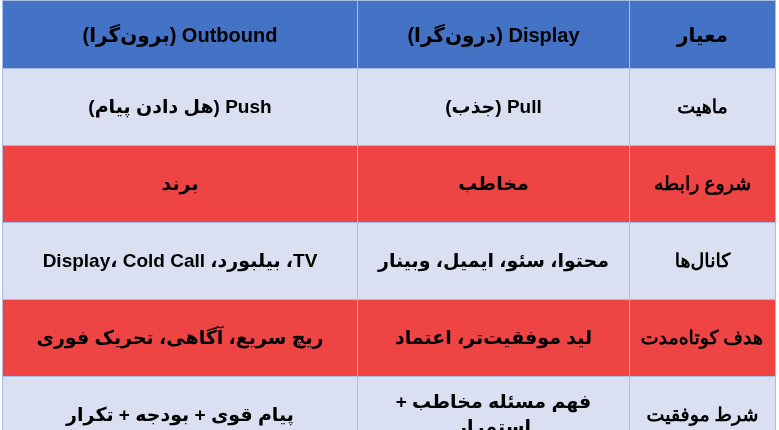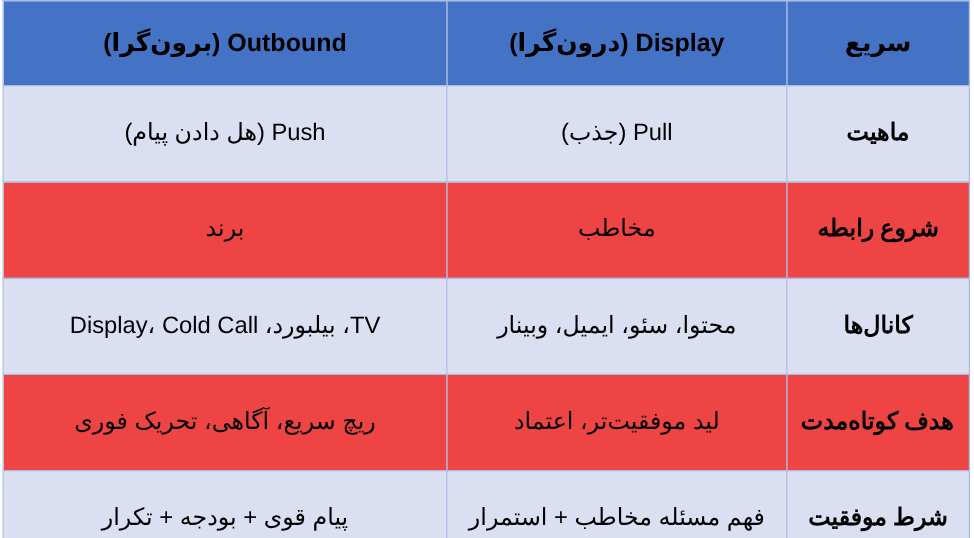--- a/index.html
+++ b/index.html
@@ -67,36 +67,36 @@
 
   tbody td.cell-criteria {
     font-weight: bold;
     font-size: 19px;
     white-space: nowrap;
     font-family: Liberation Serif, serif;
   }
 
   tbody td.cell-inbound,
   tbody td.cell-outbound {
-    font-weight: normal;
+    font-weight: bold;
   }
 </style>
 </head>
 <body>
 
 <div class="table-wrap">
   <table class="comparison-table">
     <colgroup>
       <col class="col-criteria">
       <col class="col-inbound">
       <col class="col-outbound">
     </colgroup>
     <thead>
       <tr class="header-row">
-        <th class="header-criteria">سریع</th>
+        <th class="header-criteria">معیار</th>
         <th class="header-inbound">Display (درون‌گرا)</th>
         <th class="header-outbound">Outbound (برون‌گرا)</th>
       </tr>
     </thead>
     <tbody>
       <tr class="row-shaded">
         <td class="cell-criteria">ماهیت</td>
         <td class="cell-inbound">Pull (جذب)</td>
         <td class="cell-outbound">Push (هل دادن پیام)</td>
       </tr>

